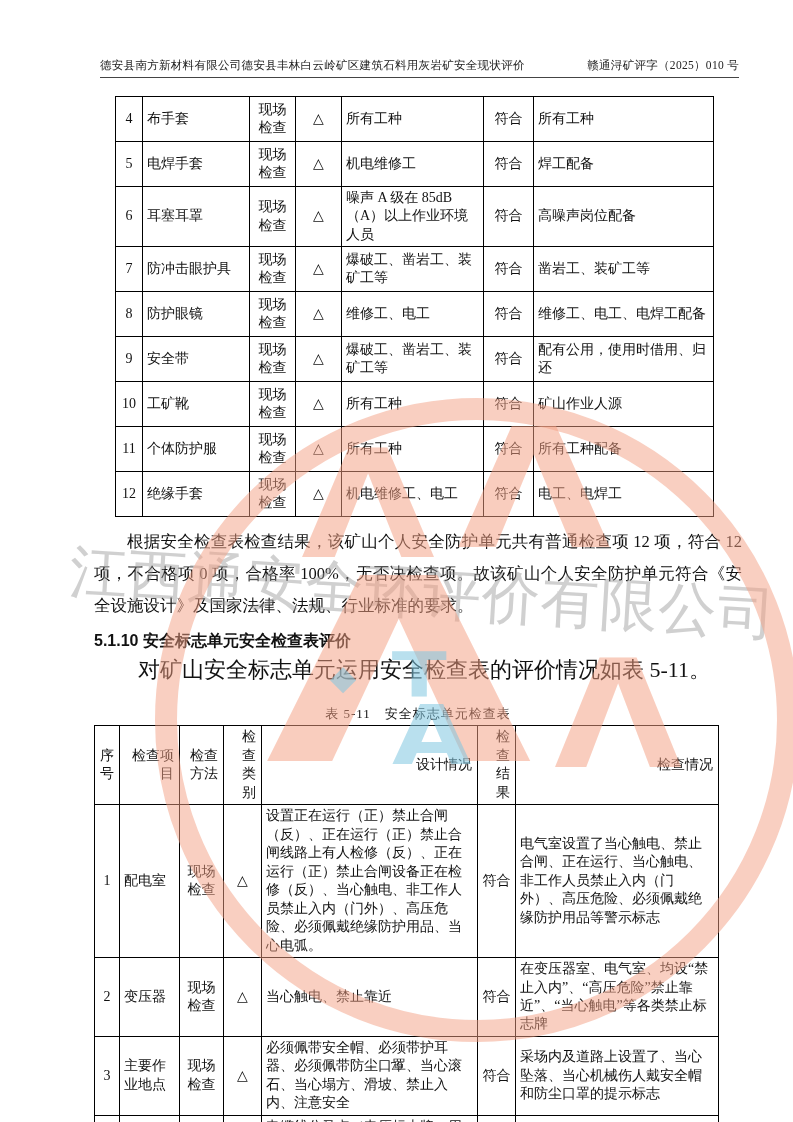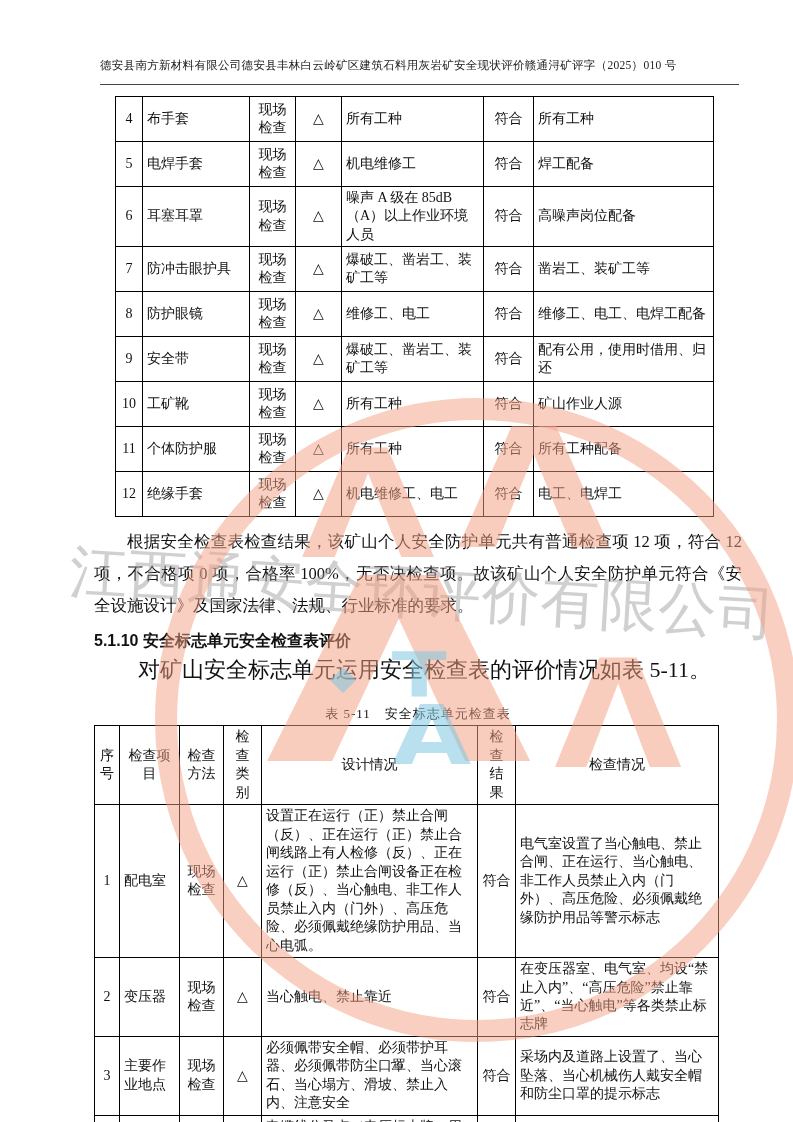--- a/index.html
+++ b/index.html
@@ -9,40 +9,40 @@
     width:793px;height:1122px;
     margin:0 auto;
     background:#ffffff;
     overflow:hidden;
     font-family:"Liberation Serif","DejaVu Serif",serif;
     color:#111;
   }
   
   .doc-header{
     position:absolute;top:58px;left:100px;right:54px;
-    display:flex;justify-content:flex-start;align-items:flex-end;
+    display:flex;justify-content:space-between;align-items:flex-end;
     font-size:11.5px;letter-spacing:.3px;color:#222;
-    border-bottom:1px solid #444;padding-bottom:11px;
+    border-bottom:1px solid #444;padding-bottom:4px;
   }
   
   .content{position:absolute;top:96px;left:94px;width:648px;}
   
   table{border-collapse:collapse;table-layout:fixed;}
   td,th{
     border:1px solid #000;
     font-size:14px;line-height:1.32;
     padding:2px 4px;vertical-align:middle;
     word-break:break-all;font-weight:normal;
   }
   .c{text-align:center;}
   .l{text-align:left;margin-top:24px;}
   #ppe-table{width:598px;margin-left:21px;}
   #ppe-table td{height:40px;}
   #sign-table{width:624px;margin-top:2px;}
-  #sign-table th{text-align:center;padding:2px 5px;}
+  #sign-table th{text-align:right;padding:2px 5px;}
   
   .para{
     font-size:16.5px;line-height:32px;text-align:justify;
     text-indent:2em;margin:9px 0 0 0;
   }
   .section-title{
     font-family:"Liberation Sans","DejaVu Sans",sans-serif;
     font-weight:bold;font-size:16px;line-height:26px;margin-top:6px;
   }
   .para2{font-size:22px;line-height:27px;text-indent:2em;margin-top:2px;}

